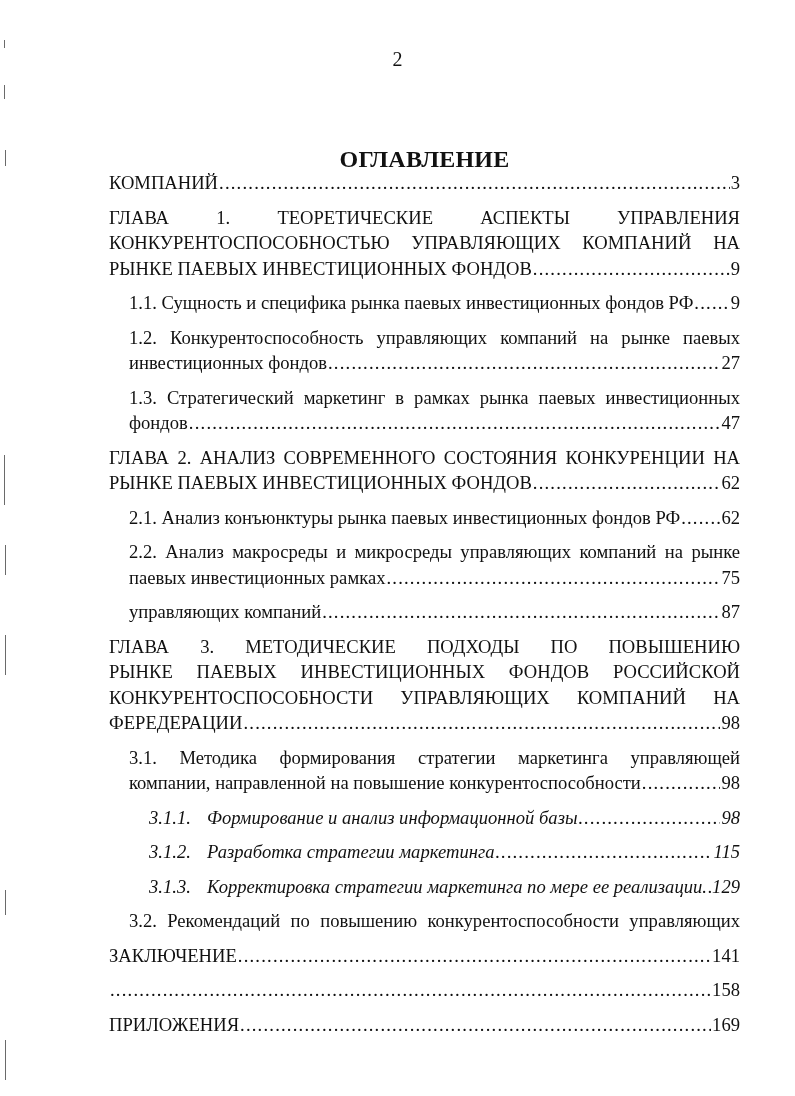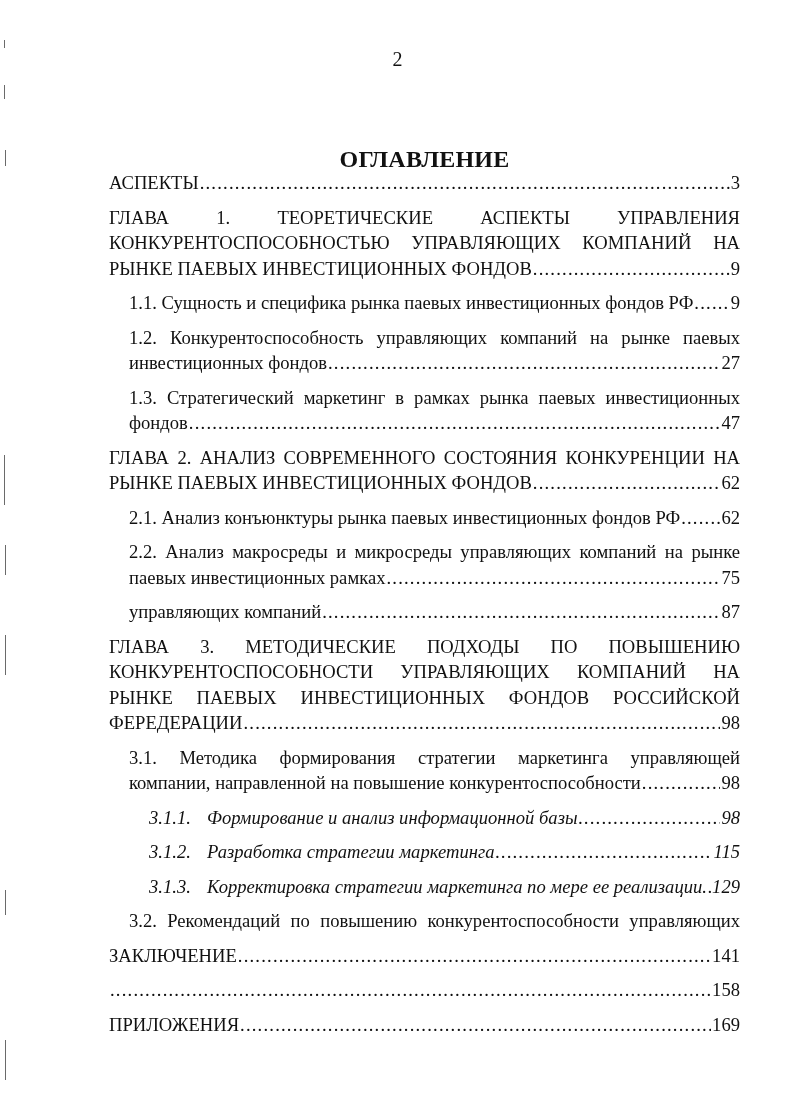--- a/index.html
+++ b/index.html
@@ -81,21 +81,21 @@
   </style>
 </head>
 <body>
 
 <div>
   <div class="page-number">2</div>
   <div class="toc-title">ОГЛАВЛЕНИЕ</div>
   <div class="toc" id="toc">
       <div class="entry">
         <div class="last-line">
-          <span class="txt"><span>АСПЕКТЫ</span></span>
+          <span class="txt"><span>КОМПАНИЙ</span></span>
           <span class="dots"></span>
           <span class="pg">3</span>
         </div>
       </div>
       <div class="entry gap">
         <span class="line">ГЛАВА 1. ТЕОРЕТИЧЕСКИЕ АСПЕКТЫ УПРАВЛЕНИЯ</span>
         <span class="line">КОНКУРЕНТОСПОСОБНОСТЬЮ УПРАВЛЯЮЩИХ КОМПАНИЙ НА</span>
         <div class="last-line">
           <span class="txt"><span>РЫНКЕ ПАЕВЫХ ИНВЕСТИЦИОННЫХ ФОНДОВ</span></span>
           <span class="dots"></span>
@@ -150,22 +150,22 @@
       </div>
       <div class="entry lvl1 gap">
         <div class="last-line">
           <span class="txt"><span>управляющих компаний</span></span>
           <span class="dots"></span>
           <span class="pg">87</span>
         </div>
       </div>
       <div class="entry gap">
         <span class="line">ГЛАВА 3. МЕТОДИЧЕСКИЕ ПОДХОДЫ ПО ПОВЫШЕНИЮ</span>
+        <span class="line">РЫНКЕ ПАЕВЫХ ИНВЕСТИЦИОННЫХ ФОНДОВ РОССИЙСКОЙ</span>
         <span class="line">КОНКУРЕНТОСПОСОБНОСТИ УПРАВЛЯЮЩИХ КОМПАНИЙ НА</span>
-        <span class="line">РЫНКЕ ПАЕВЫХ ИНВЕСТИЦИОННЫХ ФОНДОВ РОССИЙСКОЙ</span>
         <div class="last-line">
           <span class="txt"><span>ФЕРЕДЕРАЦИИ</span></span>
           <span class="dots"></span>
           <span class="pg">98</span>
         </div>
       </div>
       <div class="entry lvl1 gap">
         <span class="line">3.1. Методика формирования стратегии маркетинга управляющей</span>
         <div class="last-line">
           <span class="txt"><span>компании, направленной на повышение конкурентоспособности</span></span>

